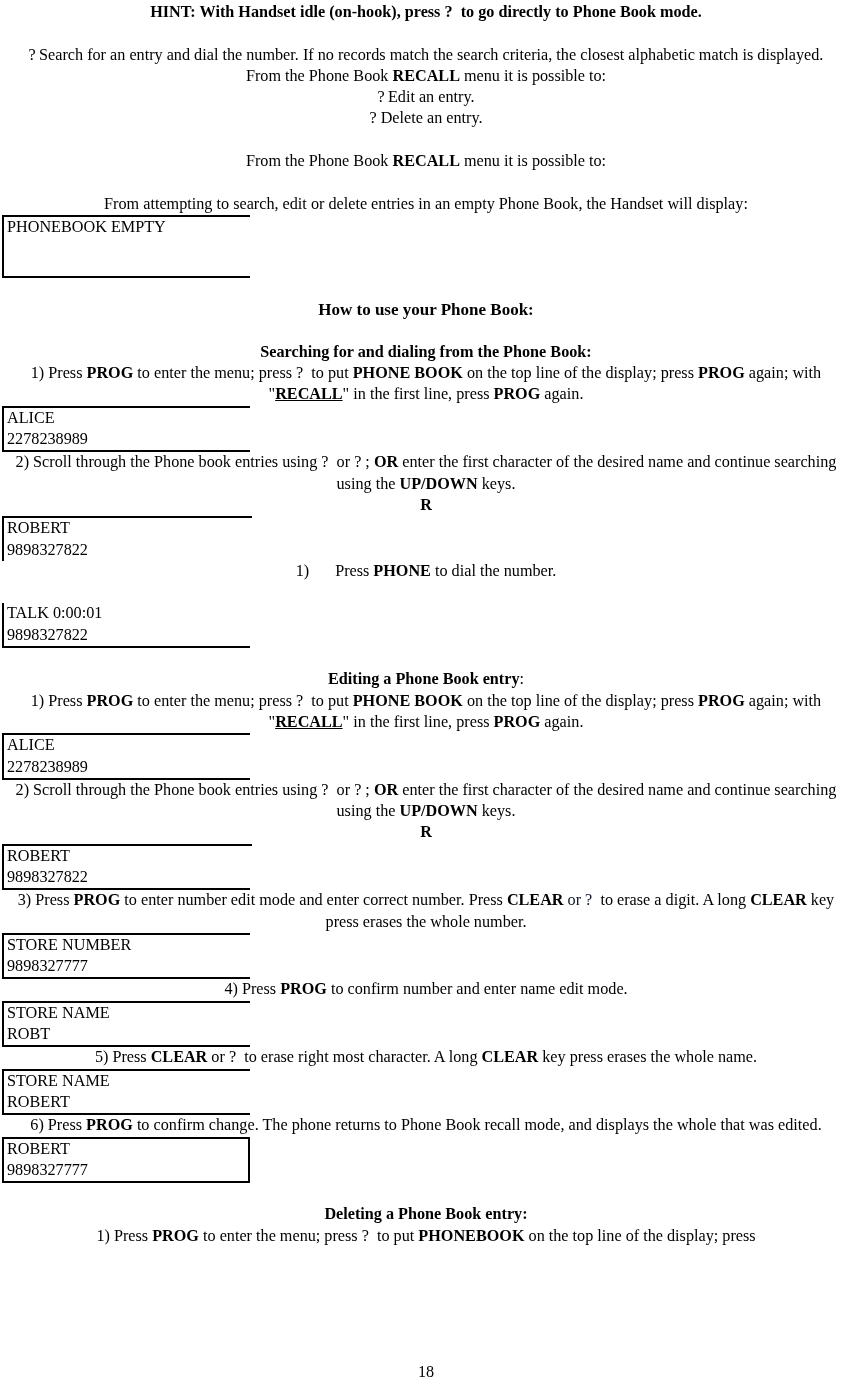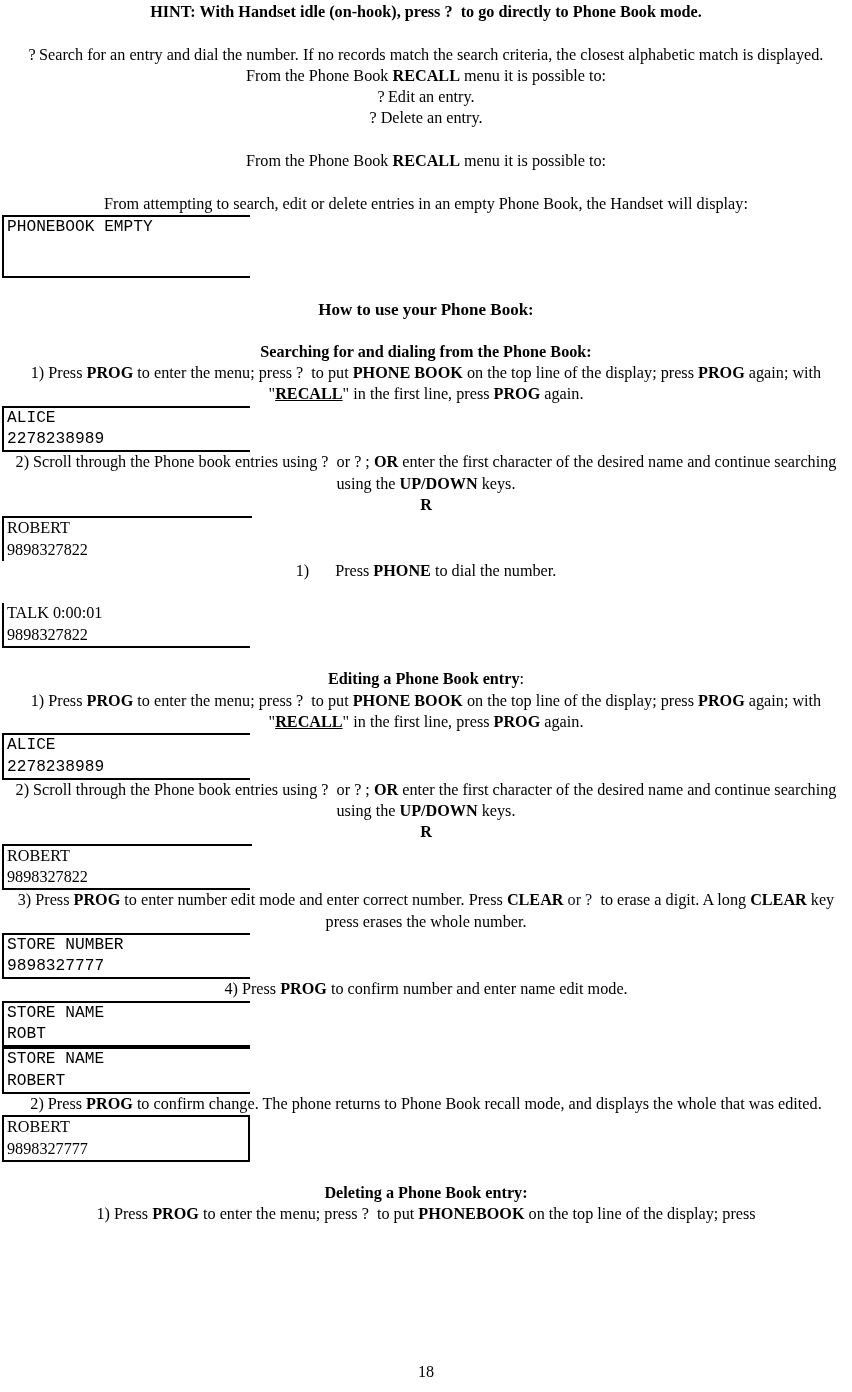--- a/index.html
+++ b/index.html
@@ -44,21 +44,21 @@
   
   .lcd {
     width: 248px;
     box-sizing: border-box;
     padding: 0 0 0 3px;
     line-height: 21.3px;
     font-size: 16.2px;
   }
   .lcd div { white-space: pre; }
   .bd-l  { border-left: 2px solid #000; }
-  .bd-t  { border-top: 2px solid #000; font-family: Liberation Mono, monospace; }
+  .bd-t  { border-top: 2px solid #000; }
   .bd-b  { border-bottom: 2px solid #000; }
   .bd-all { border: 2px solid #000; }
   .rule-bot {
     width: 250px;
     border-bottom: 2px solid #000;
     height: 0;
     font-size: 0;
     line-height: 0;
   }
   .red { color: #0f172a; }
@@ -166,27 +166,28 @@
       <div>9898327777</div>
     </div>
 
     <p class="para"><span>4) Press </span><b>PROG</b><span> to confirm number and enter name edit mode.</span></p>
 
     <div class="lcd bd-l bd-t bd-b">
       <div>STORE NAME</div>
       <div>ROBT</div>
     </div>
 
+    <p class="para"><span>5) Press </span><b>CLEAR</b><span> or </span><span>?</span><span>&nbsp; </span><span> to erase right most character. A long </span><b>CLEAR</b><span> key press erases the whole name.</span></p>
 
     <div class="lcd bd-l bd-t bd-b">
       <div>STORE NAME</div>
       <div>ROBERT</div>
     </div>
 
-    <p class="para"><span>2) Press </span><b>PROG</b><span> to confirm change. The phone returns to Phone Book recall mode, and displays the whole that was edited.</span></p>
+    <p class="para"><span>6) Press </span><b>PROG</b><span> to confirm change. The phone returns to Phone Book recall mode, and displays the whole that was edited.</span></p>
 
     <div class="lcd bd-all">
       <div>ROBERT</div>
       <div>9898327777</div>
     </div>
 
     <div class="blank"></div>
 
     <p class="para b">Deleting a Phone Book entry:</p>
 

